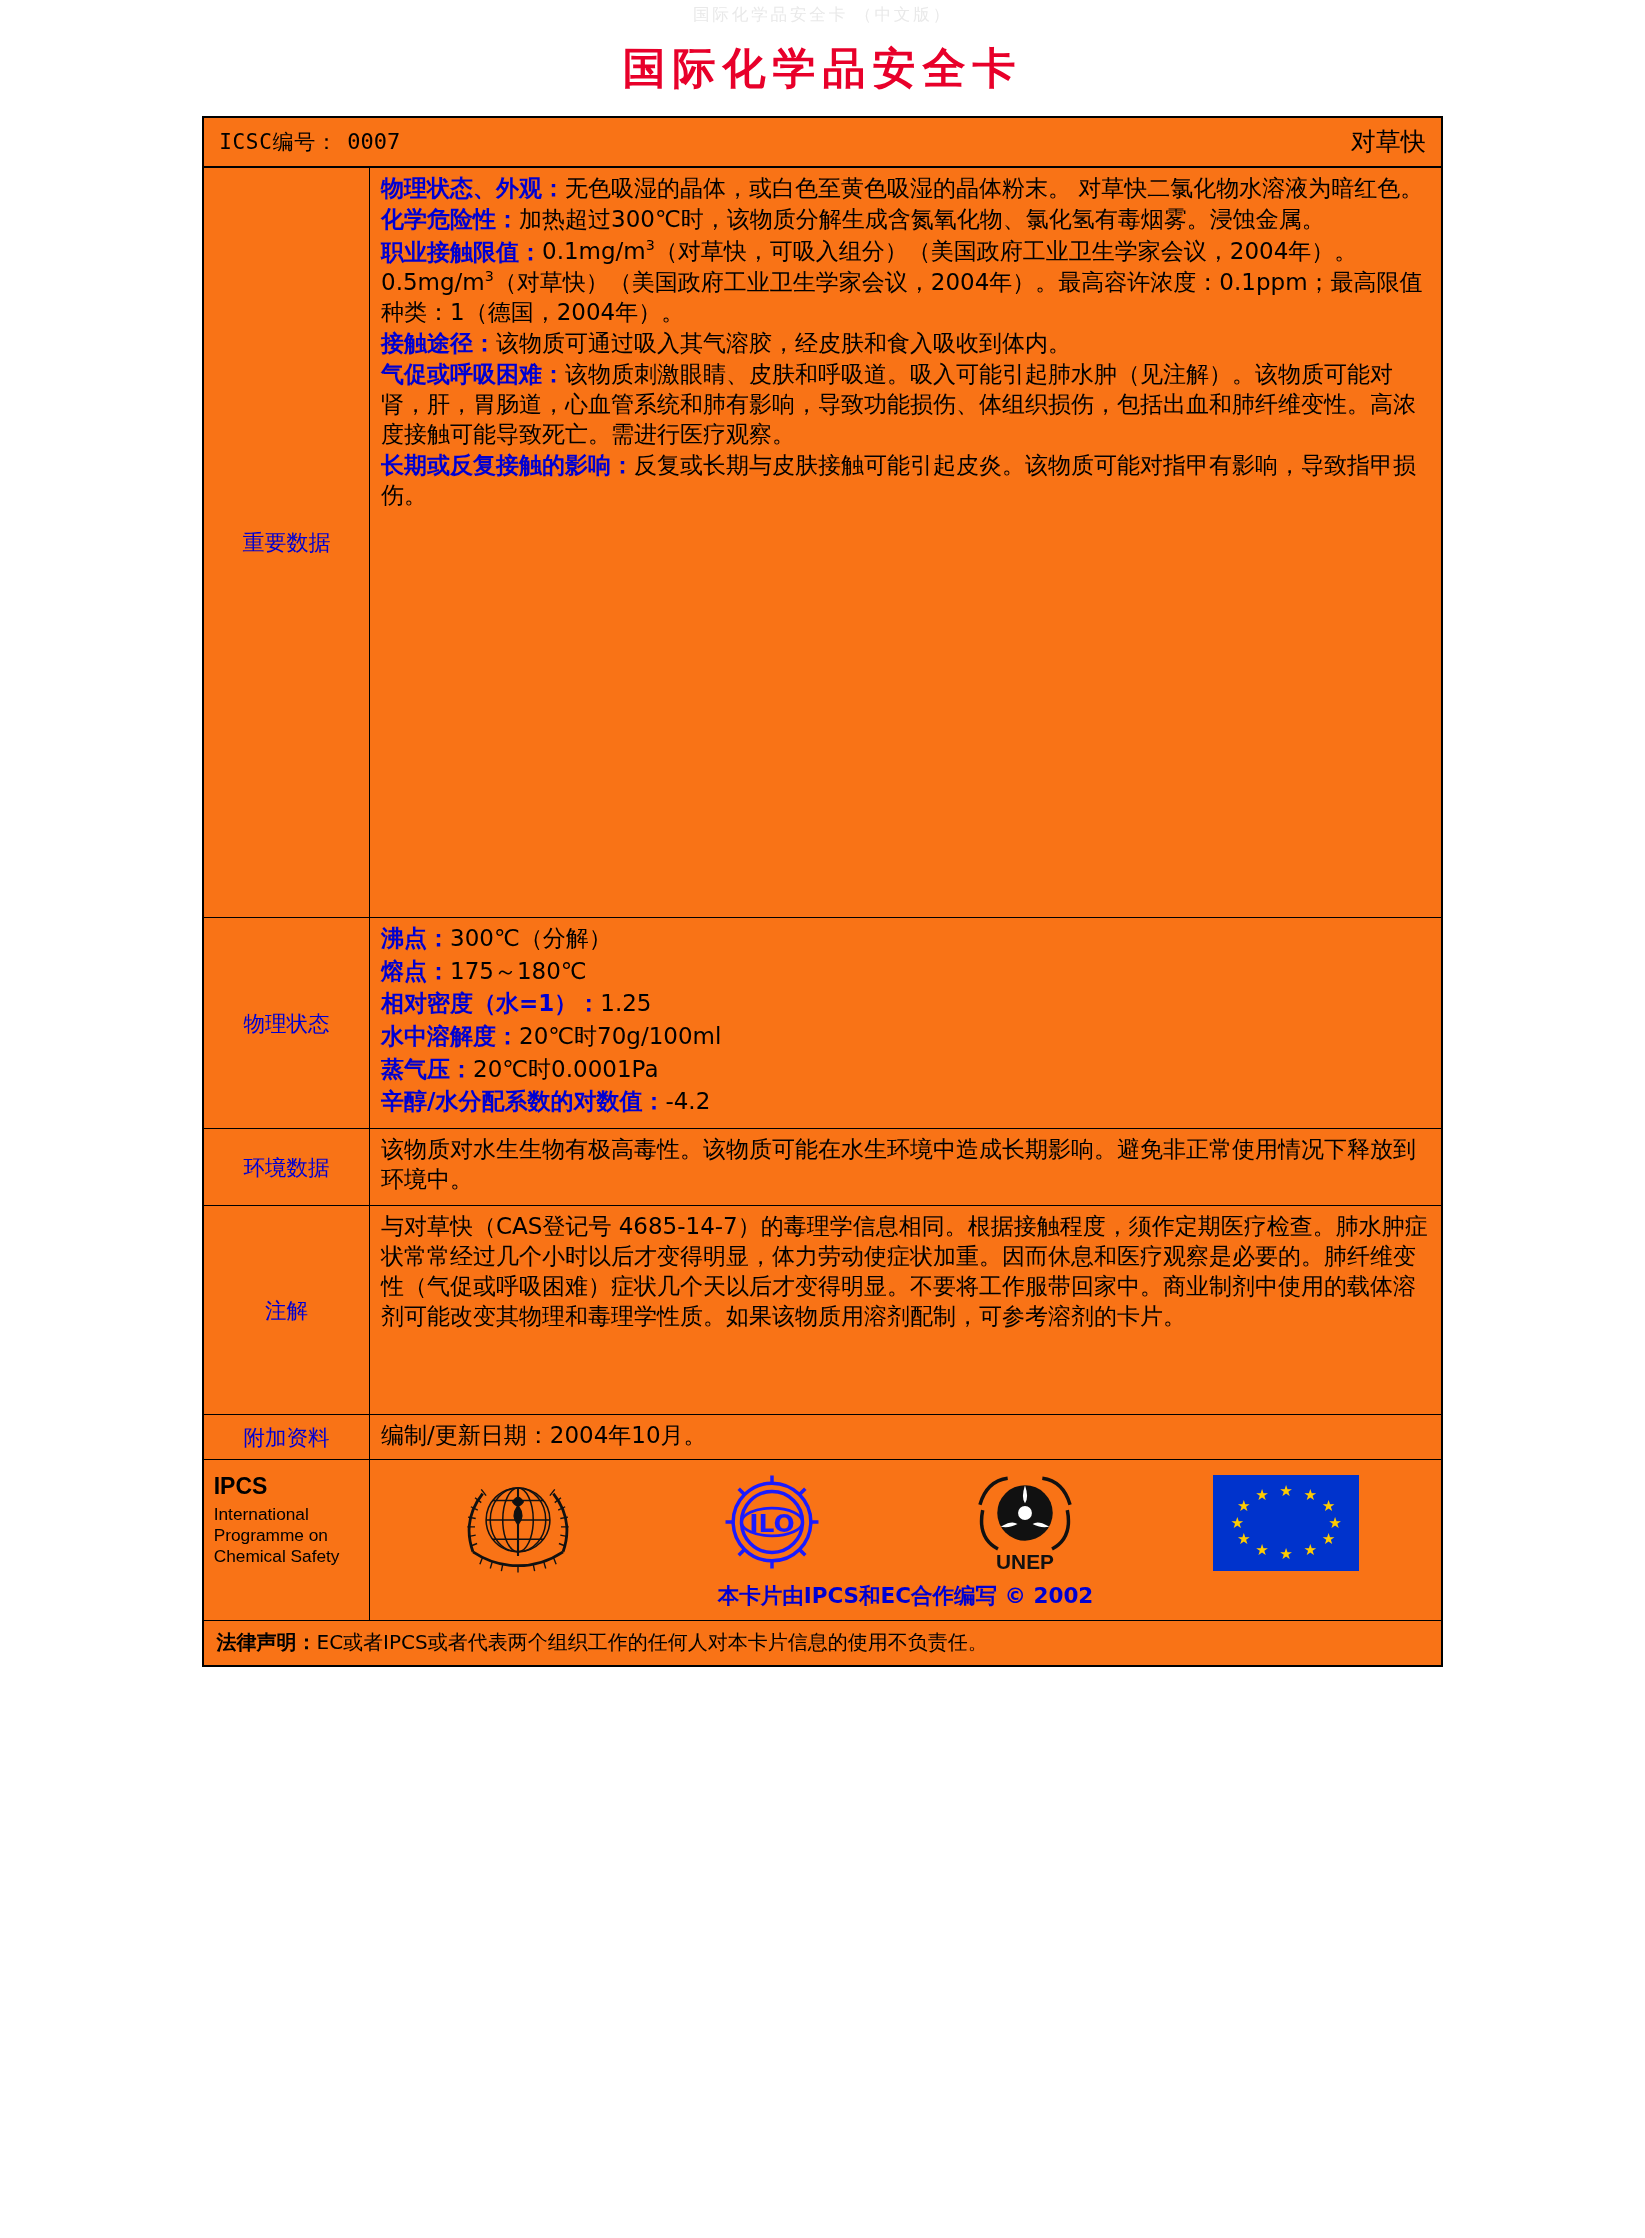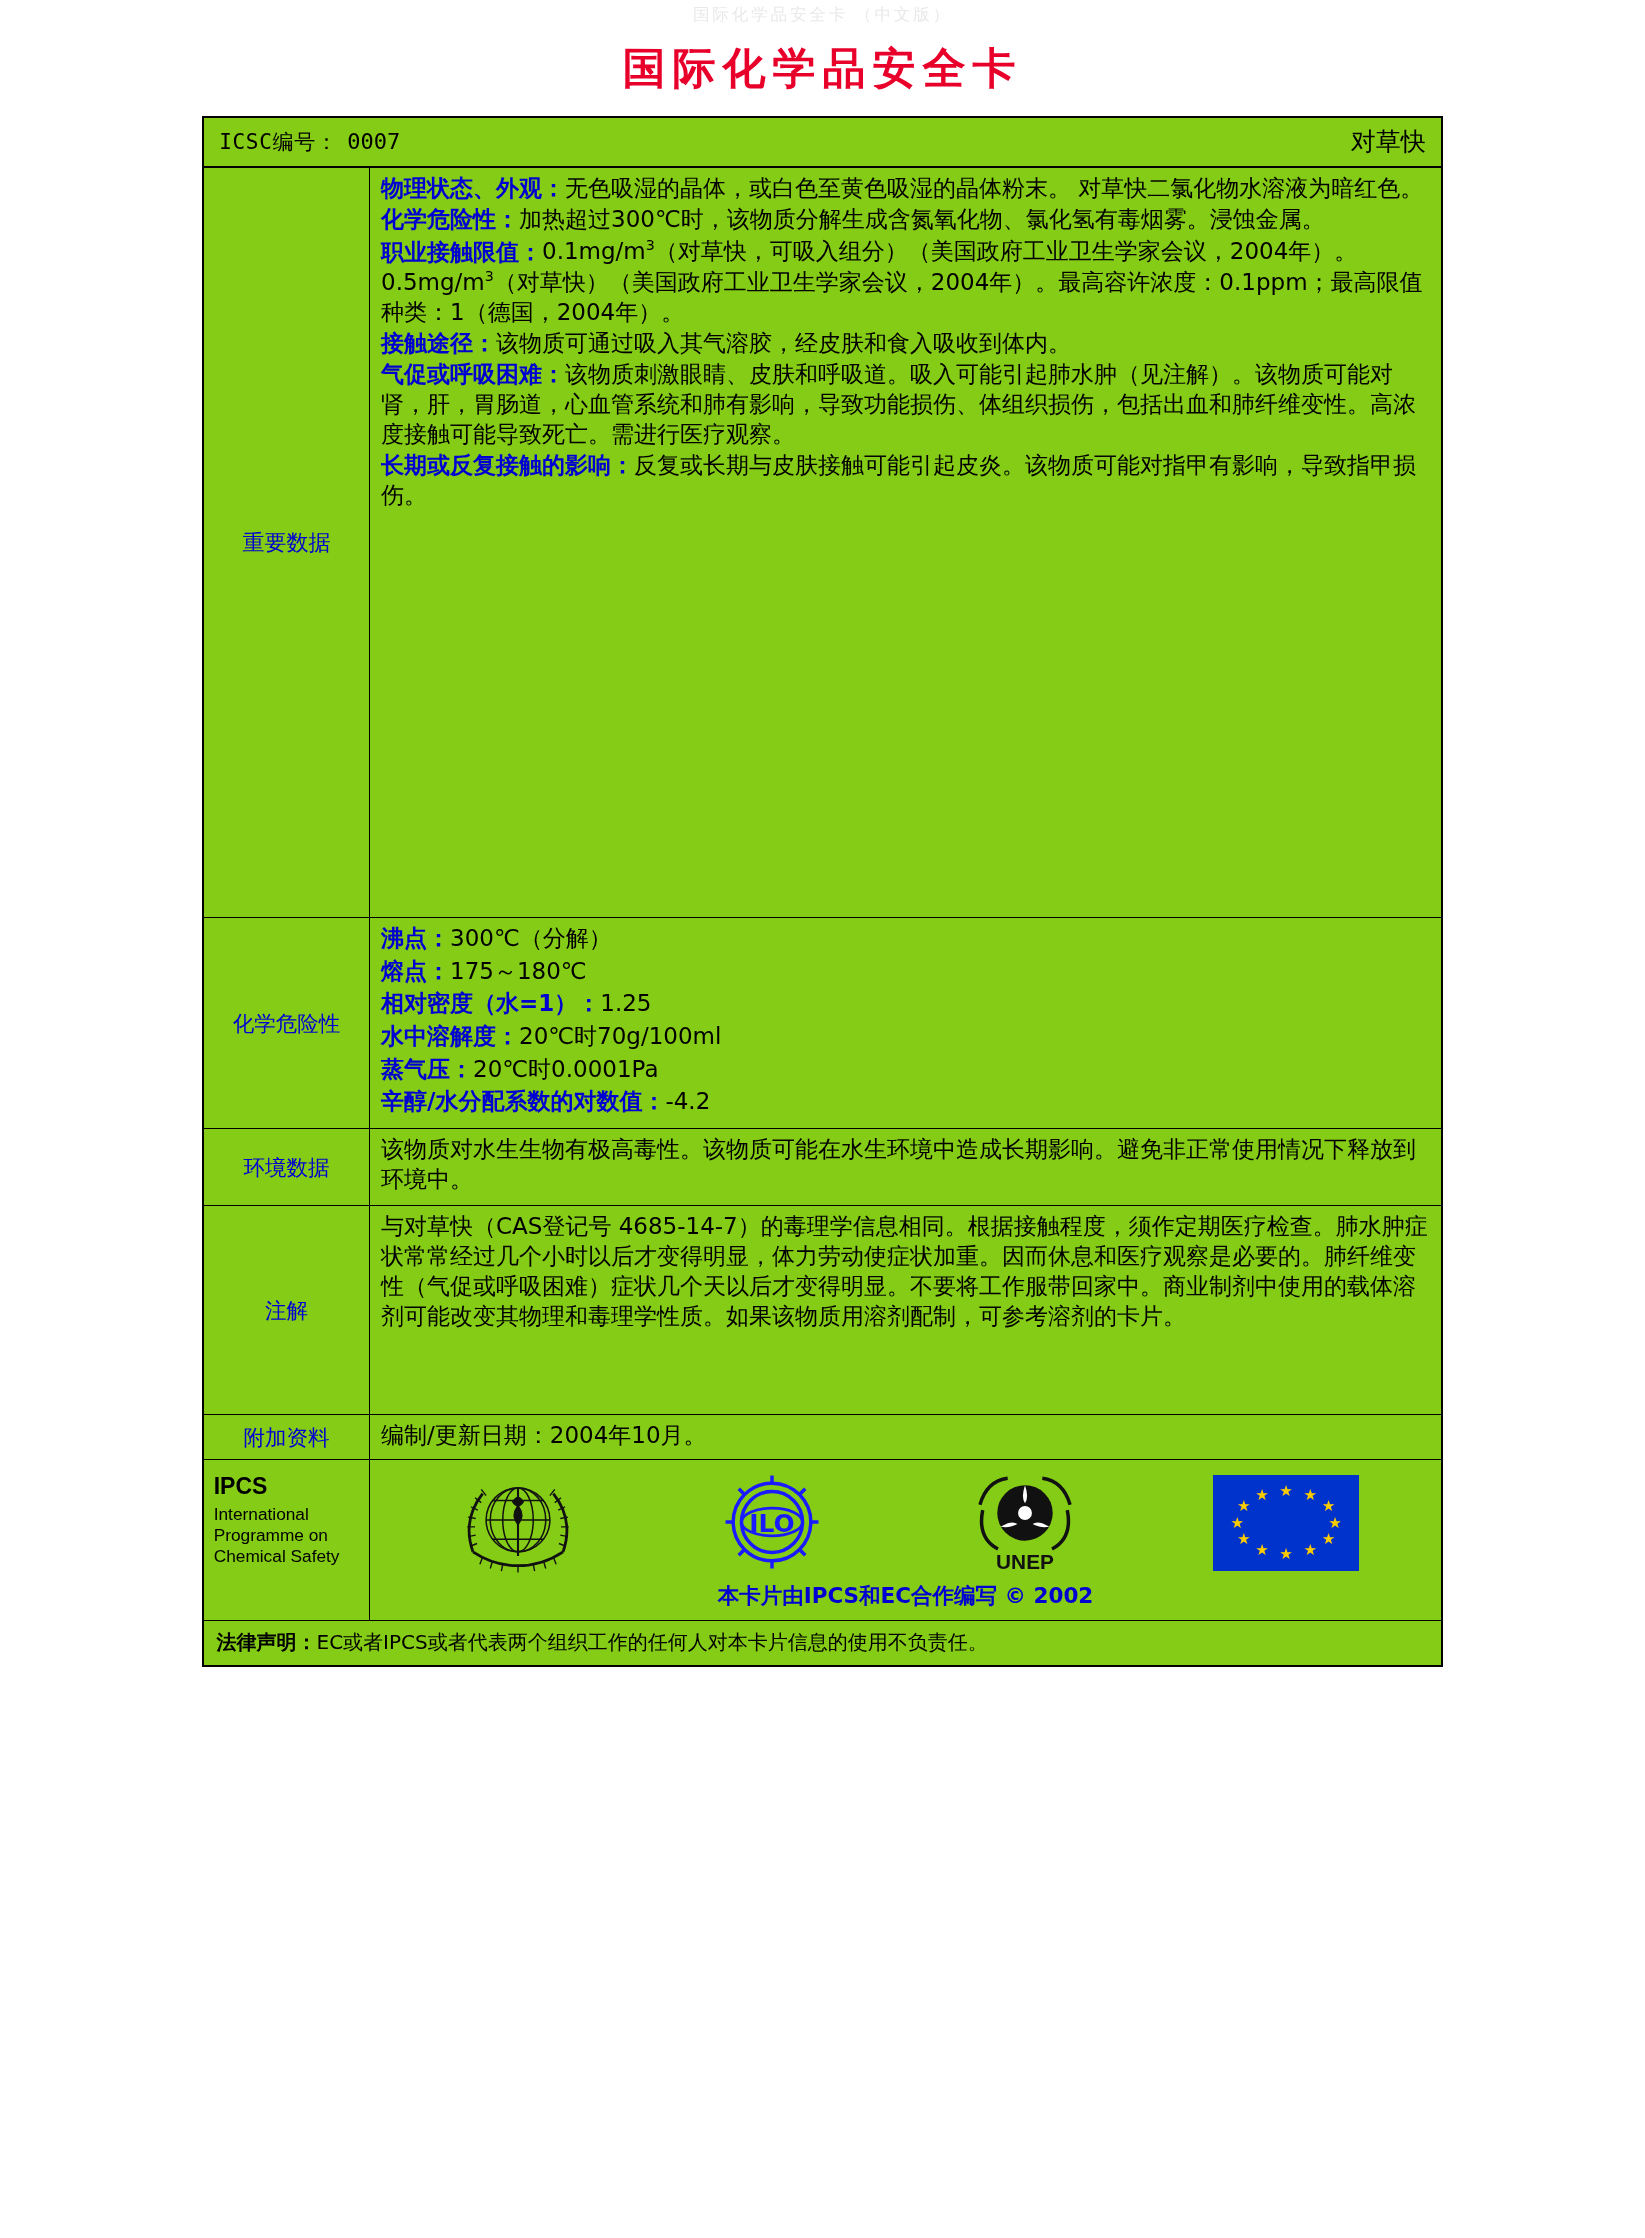--- a/index.html
+++ b/index.html
@@ -31,21 +31,21 @@
     font-size: 43px;
     letter-spacing: 7px;
     font-family: "DejaVu Sans", sans-serif;
     margin: 7px 0 18px 0;
   }
   .card {
     margin: 16px auto;
     width: 1241px;
     border: 2.1px solid #000;
     box-sizing: border-box;
-    background: #84cc16;
+    background: #f97316;
   }
   .row {
     display: flex;
     border-bottom: 1.4px solid #000;
   }
   .row:last-child { border-bottom: none; }
 
   .hdr-row {
     display: flex;
     justify-content: space-between;
@@ -213,21 +213,21 @@
         <p>
           <span class="sub">气促或呼吸困难：</span><span>该物质刺激眼睛、皮肤和呼吸道。吸入可能引起肺水肿（见注解）。该物质可能对肾，肝，胃肠道，心血管系统和肺有影响，导致功能损伤、体组织损伤，包括出血和肺纤维变性。高浓度接触可能导致死亡。需进行医疗观察。</span>
         </p>
         <p>
           <span class="sub">长期或反复接触的影响：</span><span>反复或长期与皮肤接触可能引起皮炎。该物质可能对指甲有影响，导致指甲损伤。</span>
         </p>
       </div>
     </div>
 
     <div class="row row-physical">
-      <div class="label-cell">化学危险性</div>
+      <div class="label-cell">物理状态</div>
       <div class="content-cell">
         <p>
           <span class="sub">沸点：</span><span>300℃（分解）</span>
         </p>
         <p>
           <span class="sub">熔点：</span><span>175～180℃</span>
         </p>
         <p>
           <span class="sub">相对密度（水=1）：</span><span>1.25</span>
         </p>

